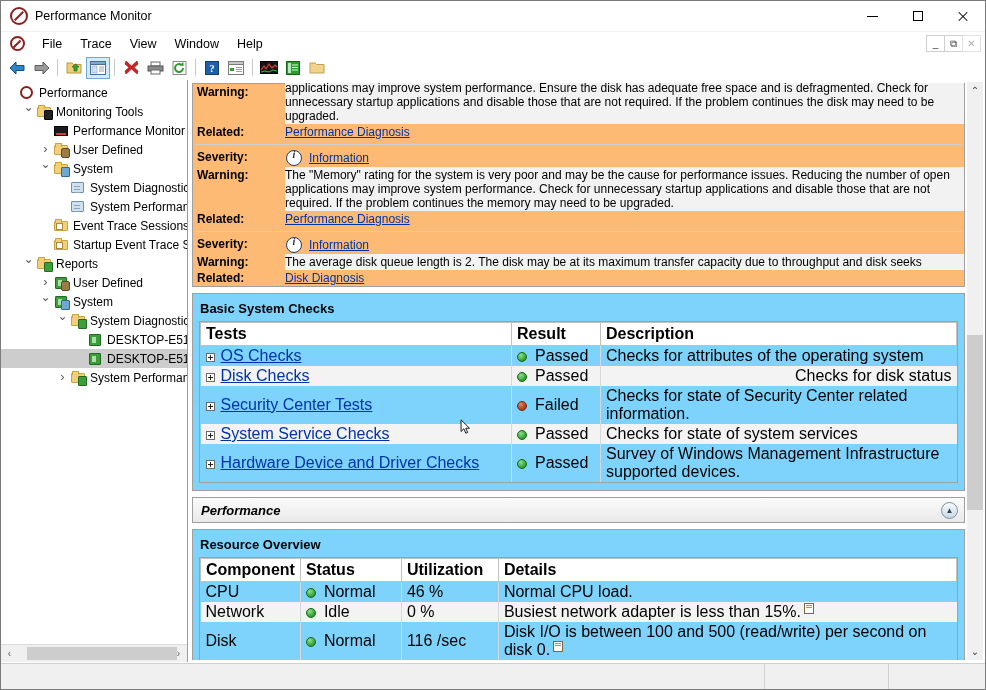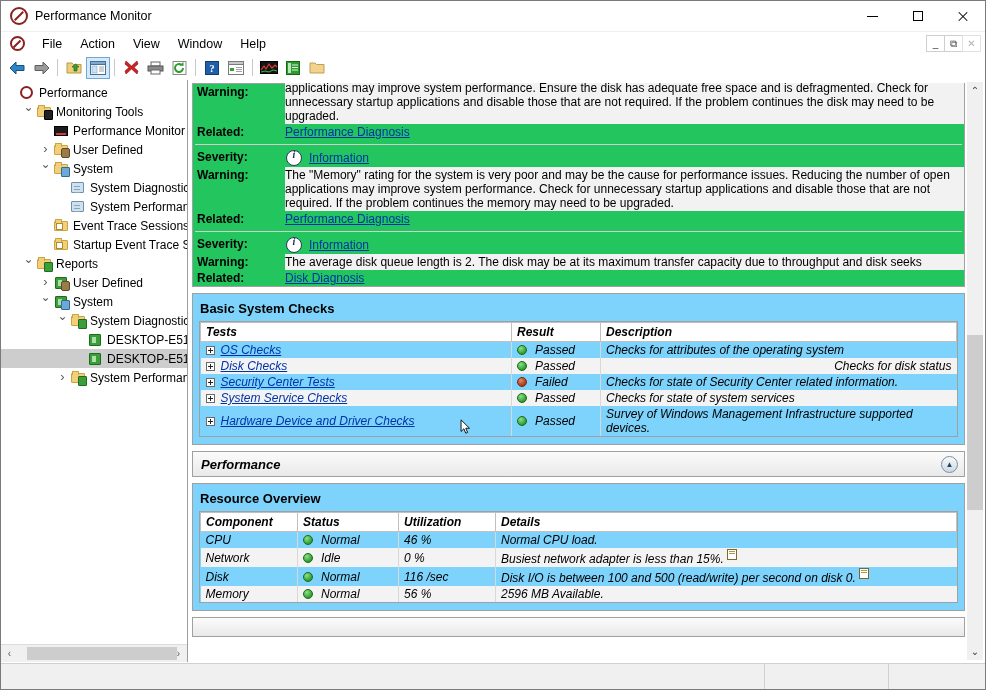--- a/index.html
+++ b/index.html
@@ -97,21 +97,21 @@
   
   .content-pane{flex:1;position:relative;background:#fff;overflow:hidden;}
   .doc{position:absolute;left:4px;top:3px;right:20px;bottom:2px;overflow:hidden;}
 
   .vscroll{position:absolute;right:2px;top:2px;width:16px;bottom:2px;background:#f0f0f0;}
   .vs-arrow{width:16px;height:17px;display:flex;align-items:center;justify-content:center;
             font-size:10px;color:#404040;}
   .vs-thumb{position:absolute;left:0;width:16px;background:#cdcdcd;}
 
   
-  .diagbox{border:1px solid #a0a0a0;box-sizing:border-box;background:#22c55e;}
+  .diagbox{border:1px solid #a0a0a0;box-sizing:border-box;background:#fdba74;}
   .drow{display:flex;font-size:12px;}
   .dlabel{flex:0 0 92px;font-weight:bold;padding:1px 0 1px 4px;box-sizing:border-box;}
   .dval{flex:1;padding:1px 6px 1px 0;box-sizing:border-box;}
   .dval.shade{background:#f2f2f2;}
   .lnk{color:#0033aa;text-decoration:underline;cursor:pointer;}
   .sev{display:flex;align-items:center;gap:7px;padding-left:1px;}
   .info-ico{width:14px;height:14px;border-radius:50%;border:1px solid #2b3a60;
             background:#fff;position:relative;flex:0 0 14px;}
   .info-ico:after{content:"i";position:absolute;left:0;right:0;top:-2px;text-align:center;
                   font-size:10px;font-style:italic;font-weight:bold;color:#1a2a50;
@@ -123,21 +123,21 @@
   .panel-h{font-weight:bold;font-size:13px;padding:7px 0 5px 7px;}
   .sec-header{border:1px solid #a0a0a0;box-sizing:border-box;height:26px;display:flex;
               align-items:center;padding:0 6px 0 8px;margin-top:6px;
               background:linear-gradient(#fbfbfb,#e9e9e9);}
   .sec-title{font-weight:bold;font-style:italic;font-size:13px;flex:1;}
   .collapse-btn{width:17px;height:17px;border-radius:50%;border:1px solid #7d8ea0;
                 background:linear-gradient(#f8fbfd,#c9d8e4);display:flex;align-items:center;
                 justify-content:center;font-size:8px;color:#2b4257;box-sizing:border-box;}
 
   
-  table.dt{border-collapse:collapse;width:100%;font-size:12px;font-style:italic;}
+  table.dt{border-collapse:collapse;width:100%;font-size:16px;}
   table.dt th{text-align:left;font-weight:bold;padding:2px 5px;
               border:1px solid #c0c0c0;background:#fff;}
   table.dt td{padding:1px 5px;border-left:1px solid #d8d8d8;border-right:1px solid #d8d8d8;}
   table.dt tr.alt td{background:#f3f3f3;}
   .tbl-wrap{border:1px solid #a0a0a0;margin:0 6px 7px 6px;box-sizing:border-box;}
   .exp{display:inline-block;width:9px;height:9px;border:1px solid #6a6a6a;
        position:relative;margin-right:6px;vertical-align:-1px;box-sizing:border-box;
        background:#fff;}
   .exp:before{content:"";position:absolute;left:3px;top:1px;width:1px;height:5px;background:#222;}
   .exp:after{content:"";position:absolute;left:1px;top:3px;width:5px;height:1px;background:#222;}
@@ -176,21 +176,21 @@
         </div>
       <div class="wc close">
           <span class="gl-x"></span>
         </div>
     </div>
   </div>
 
   <div class="menubar">
     <div class="menu-icon"></div>
     <div class="menu-item">File</div>
-    <div class="menu-item">Action</div>
+    <div class="menu-item">Trace</div>
     <div class="menu-item">View</div>
     <div class="menu-item">Window</div>
     <div class="menu-item">Help</div>
     <div class="mdi-controls">
       <div class="mdic">_</div>
       <div class="mdic">⧉</div>
       <div class="mdic dis">✕</div>
     </div>
   </div>
 

